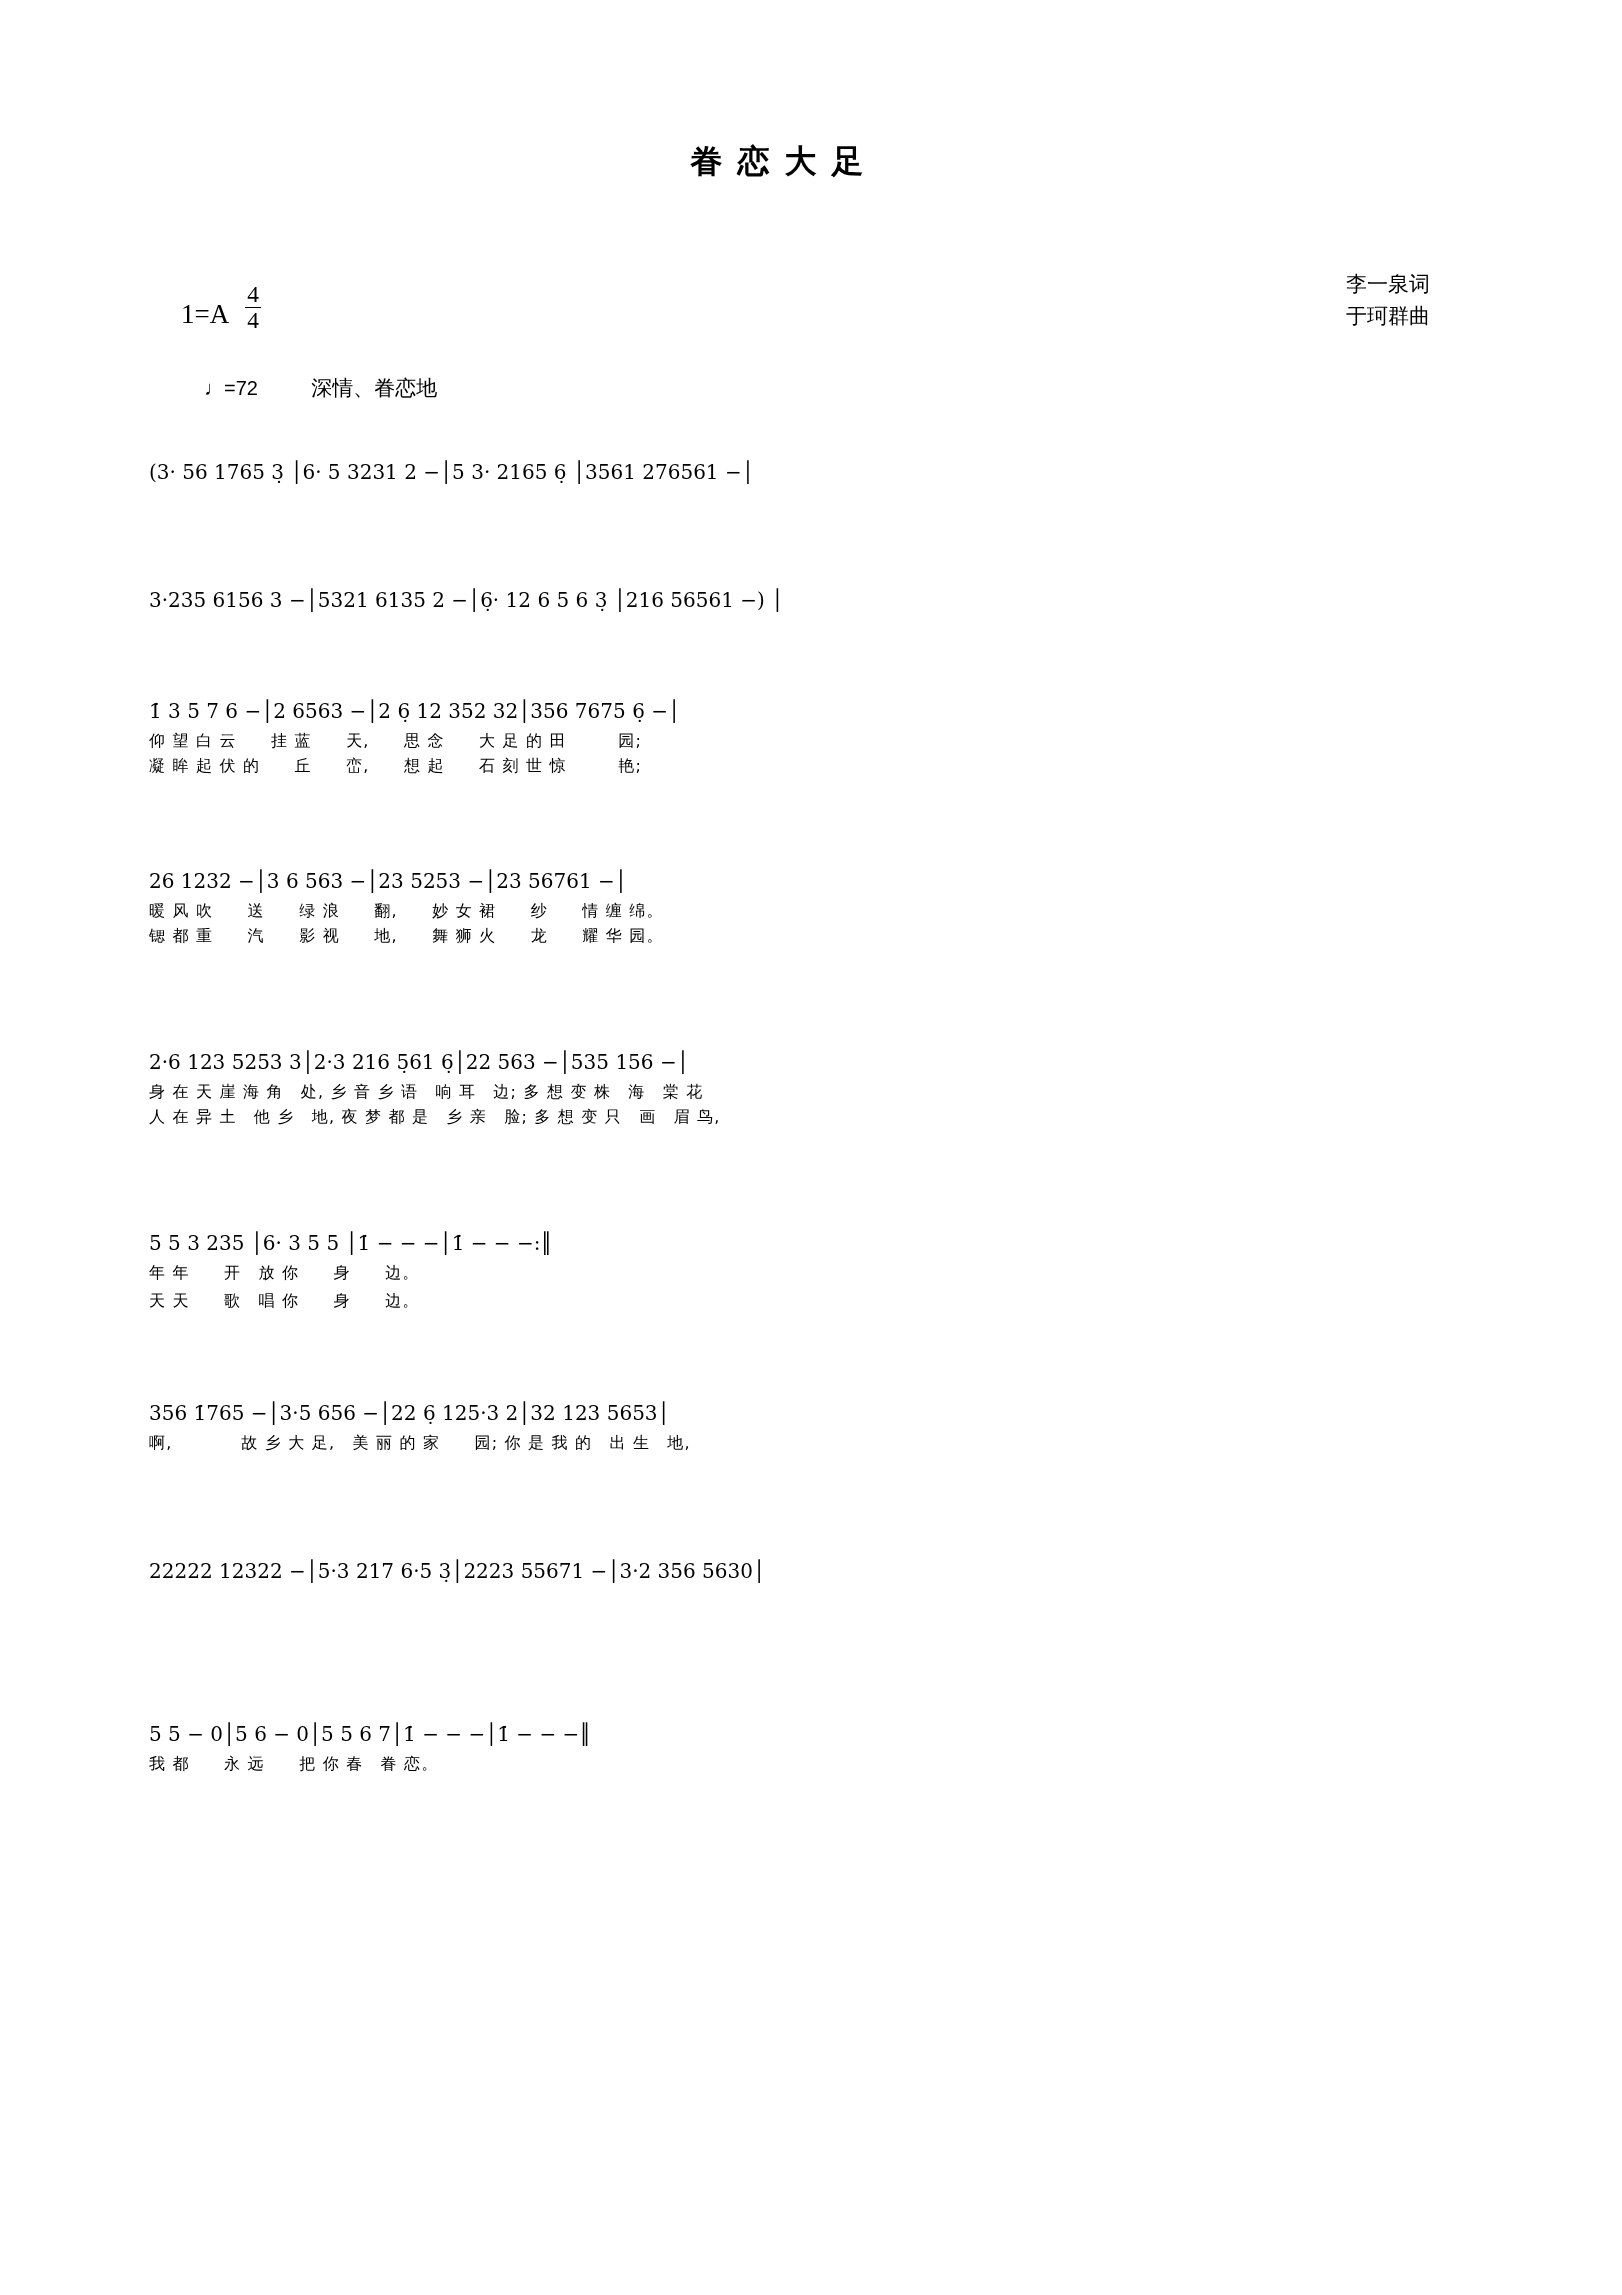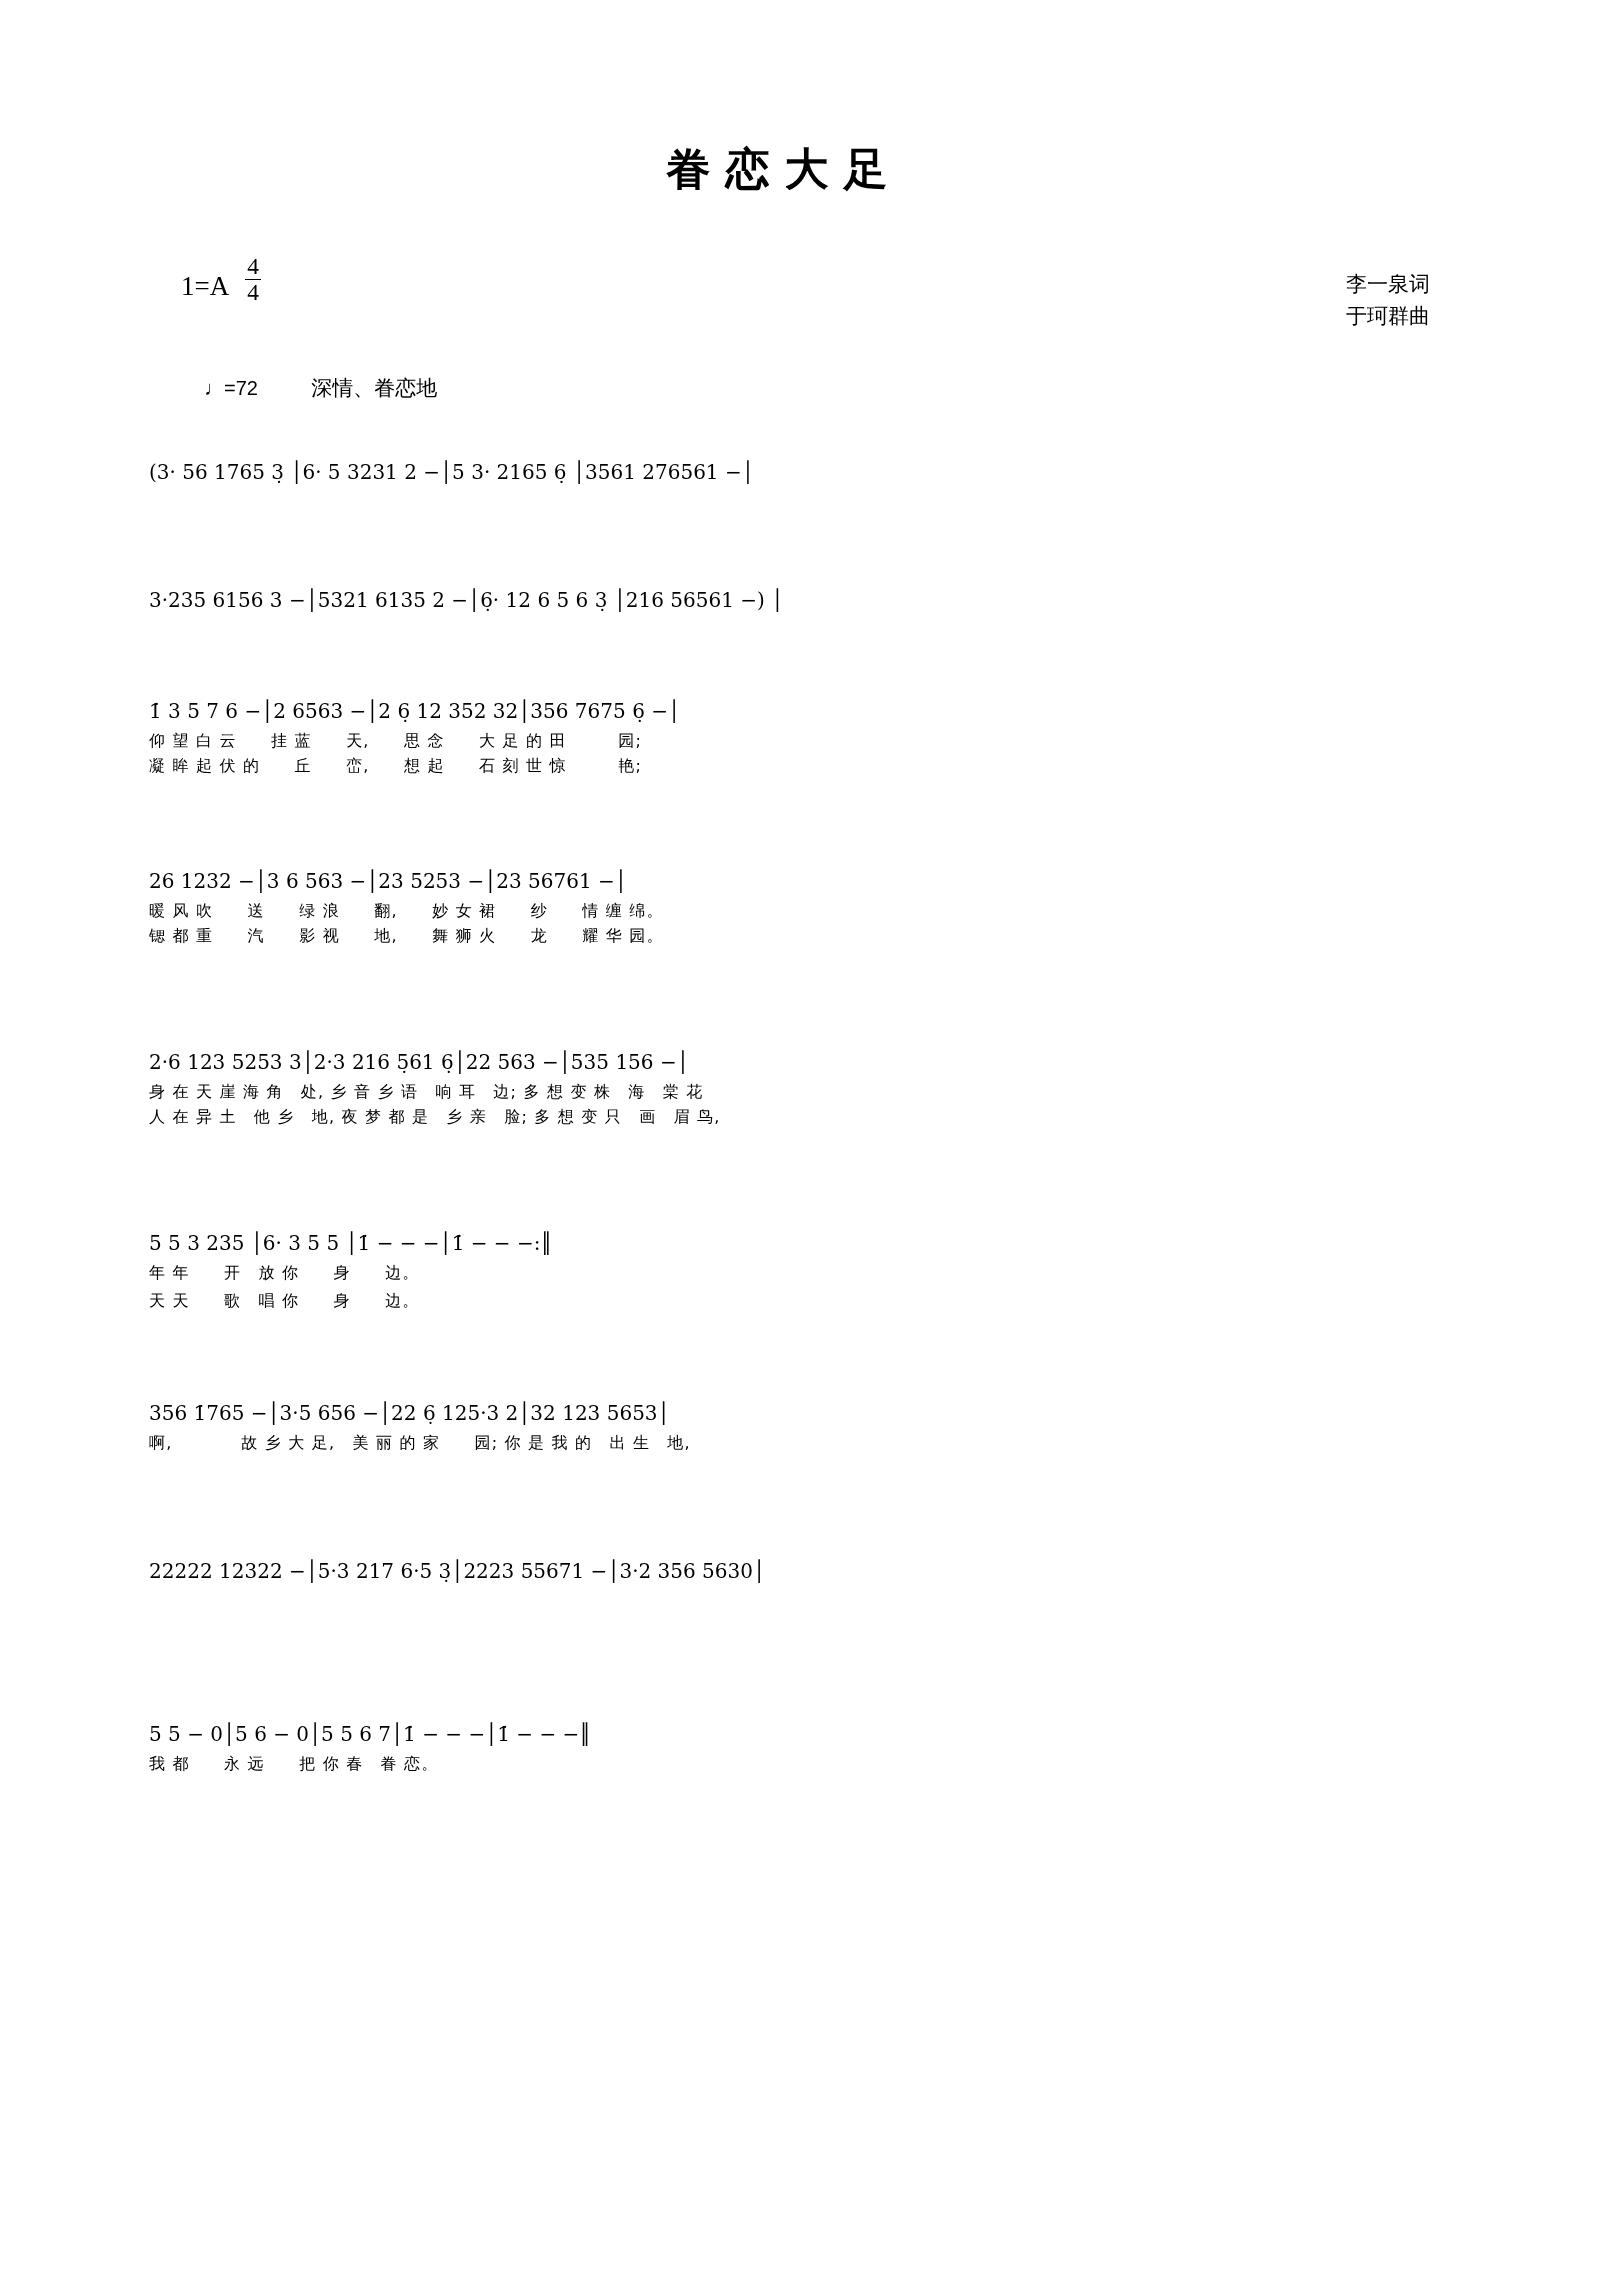--- a/index.html
+++ b/index.html
@@ -29,30 +29,30 @@
 
   
   .title {
     position: absolute;
     top: 140px;
     left: 0;
     width: 1554px;
     text-align: center;
     font-family: Liberation Serif, serif;
     font-weight: bold;
-    font-size: 44px;
+    font-size: 32px;
     letter-spacing: 15px;
     text-indent: 15px;
   }
 
   
   .keysig {
     position: absolute;
     left: 181px;
-    top: 254px;
+    top: 282px;
     font-family: "Liberation Serif", serif;
     font-size: 27px;
     white-space: nowrap;
   }
   .keysig .frac {
     display: inline-block;
     vertical-align: -4.7px;
     margin-left: 10.5px;
     text-align: center;
     font-size: 23.4px;

